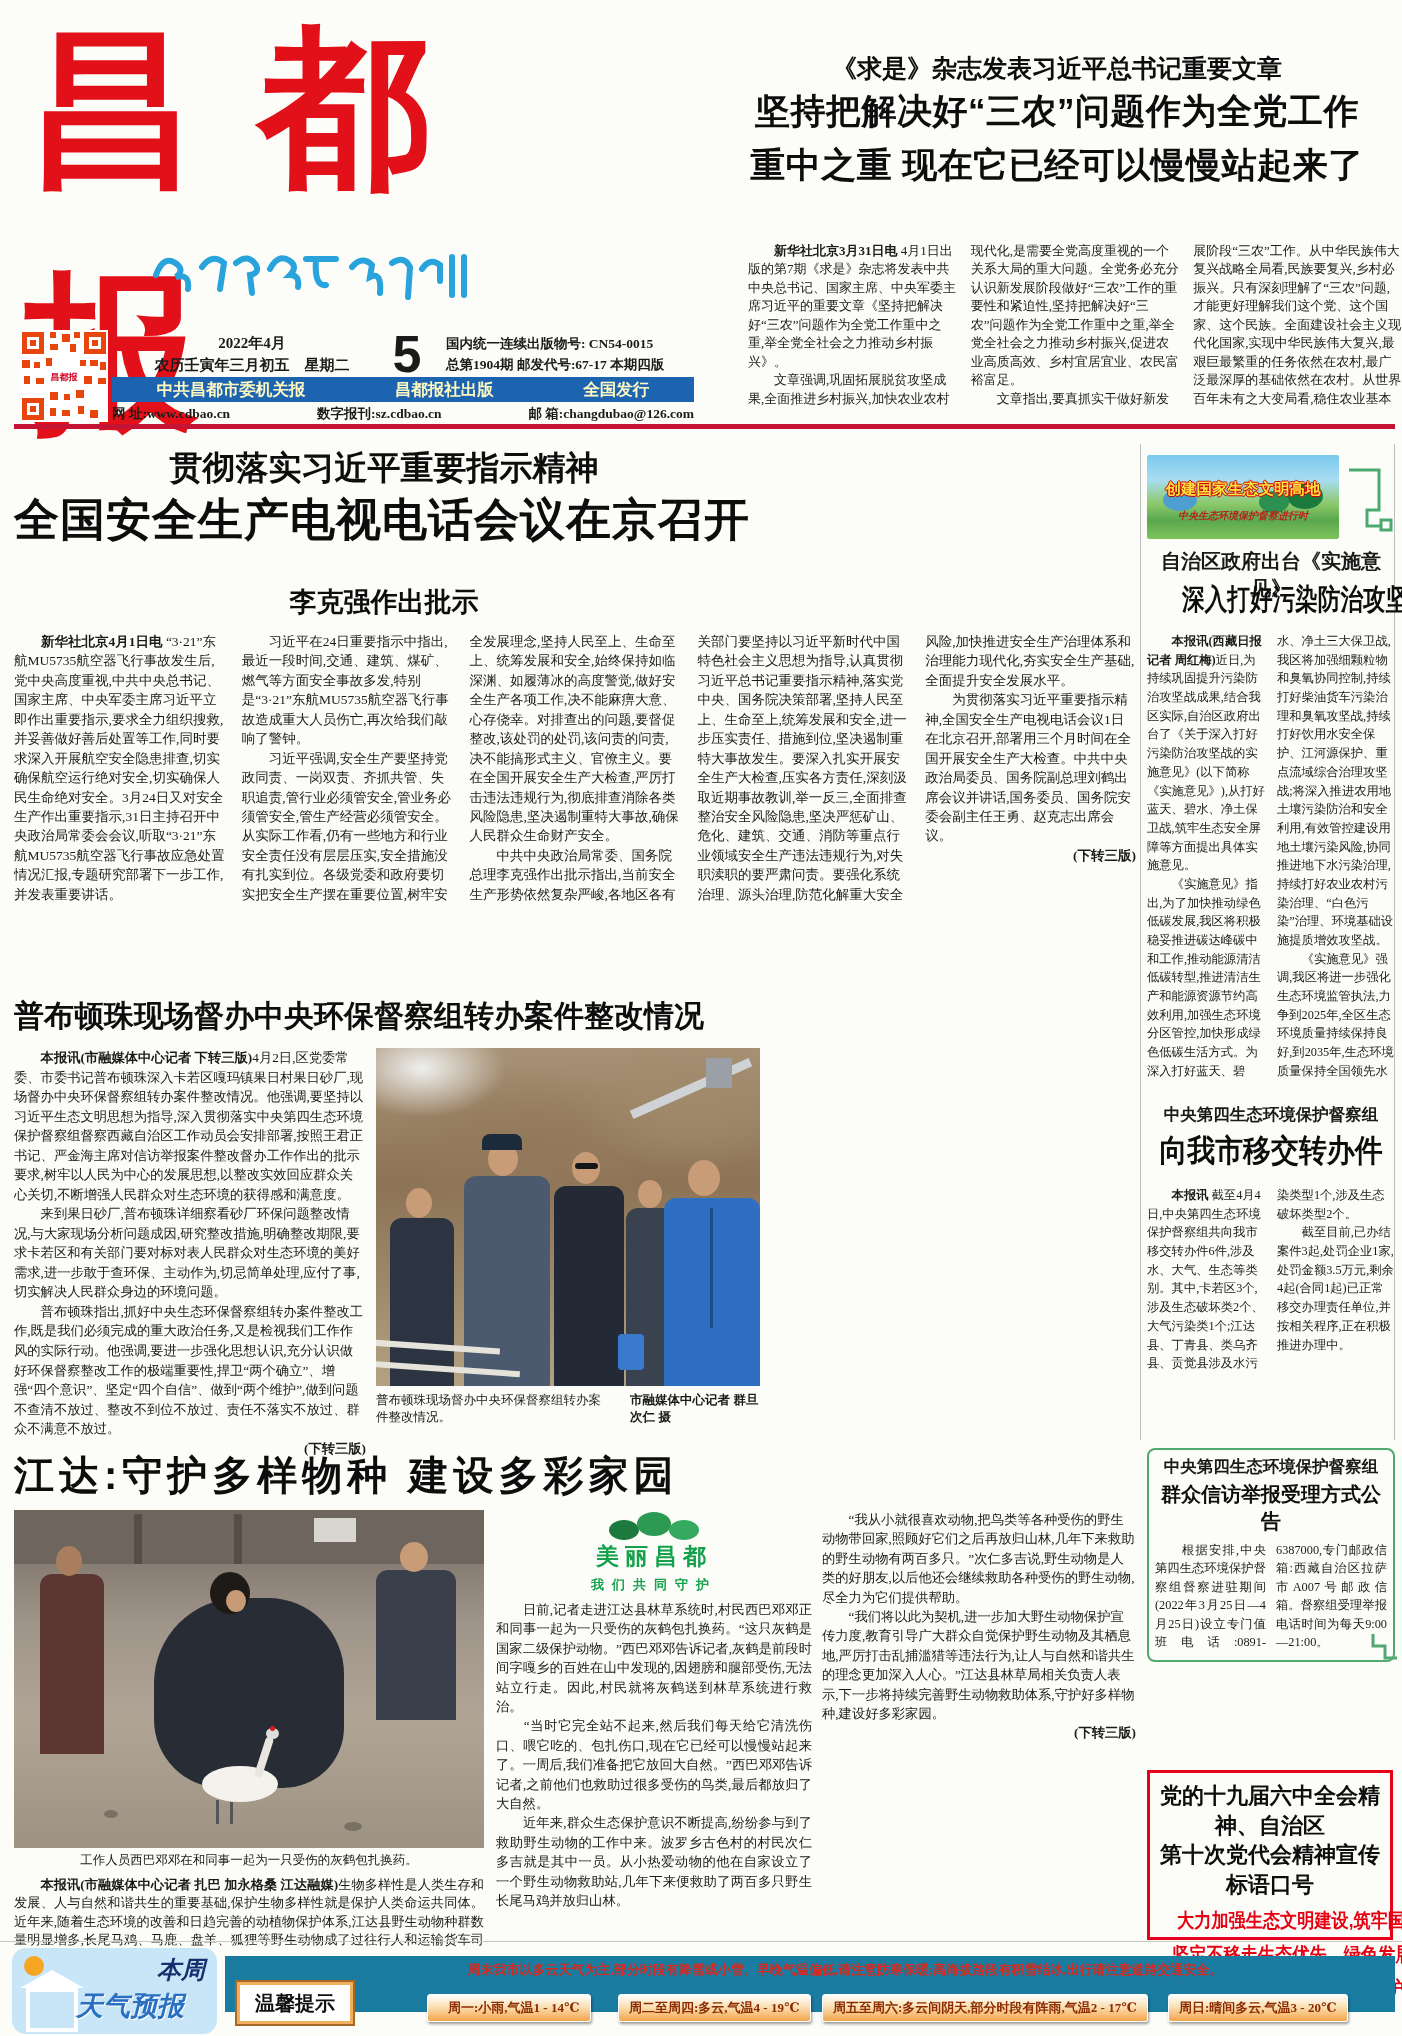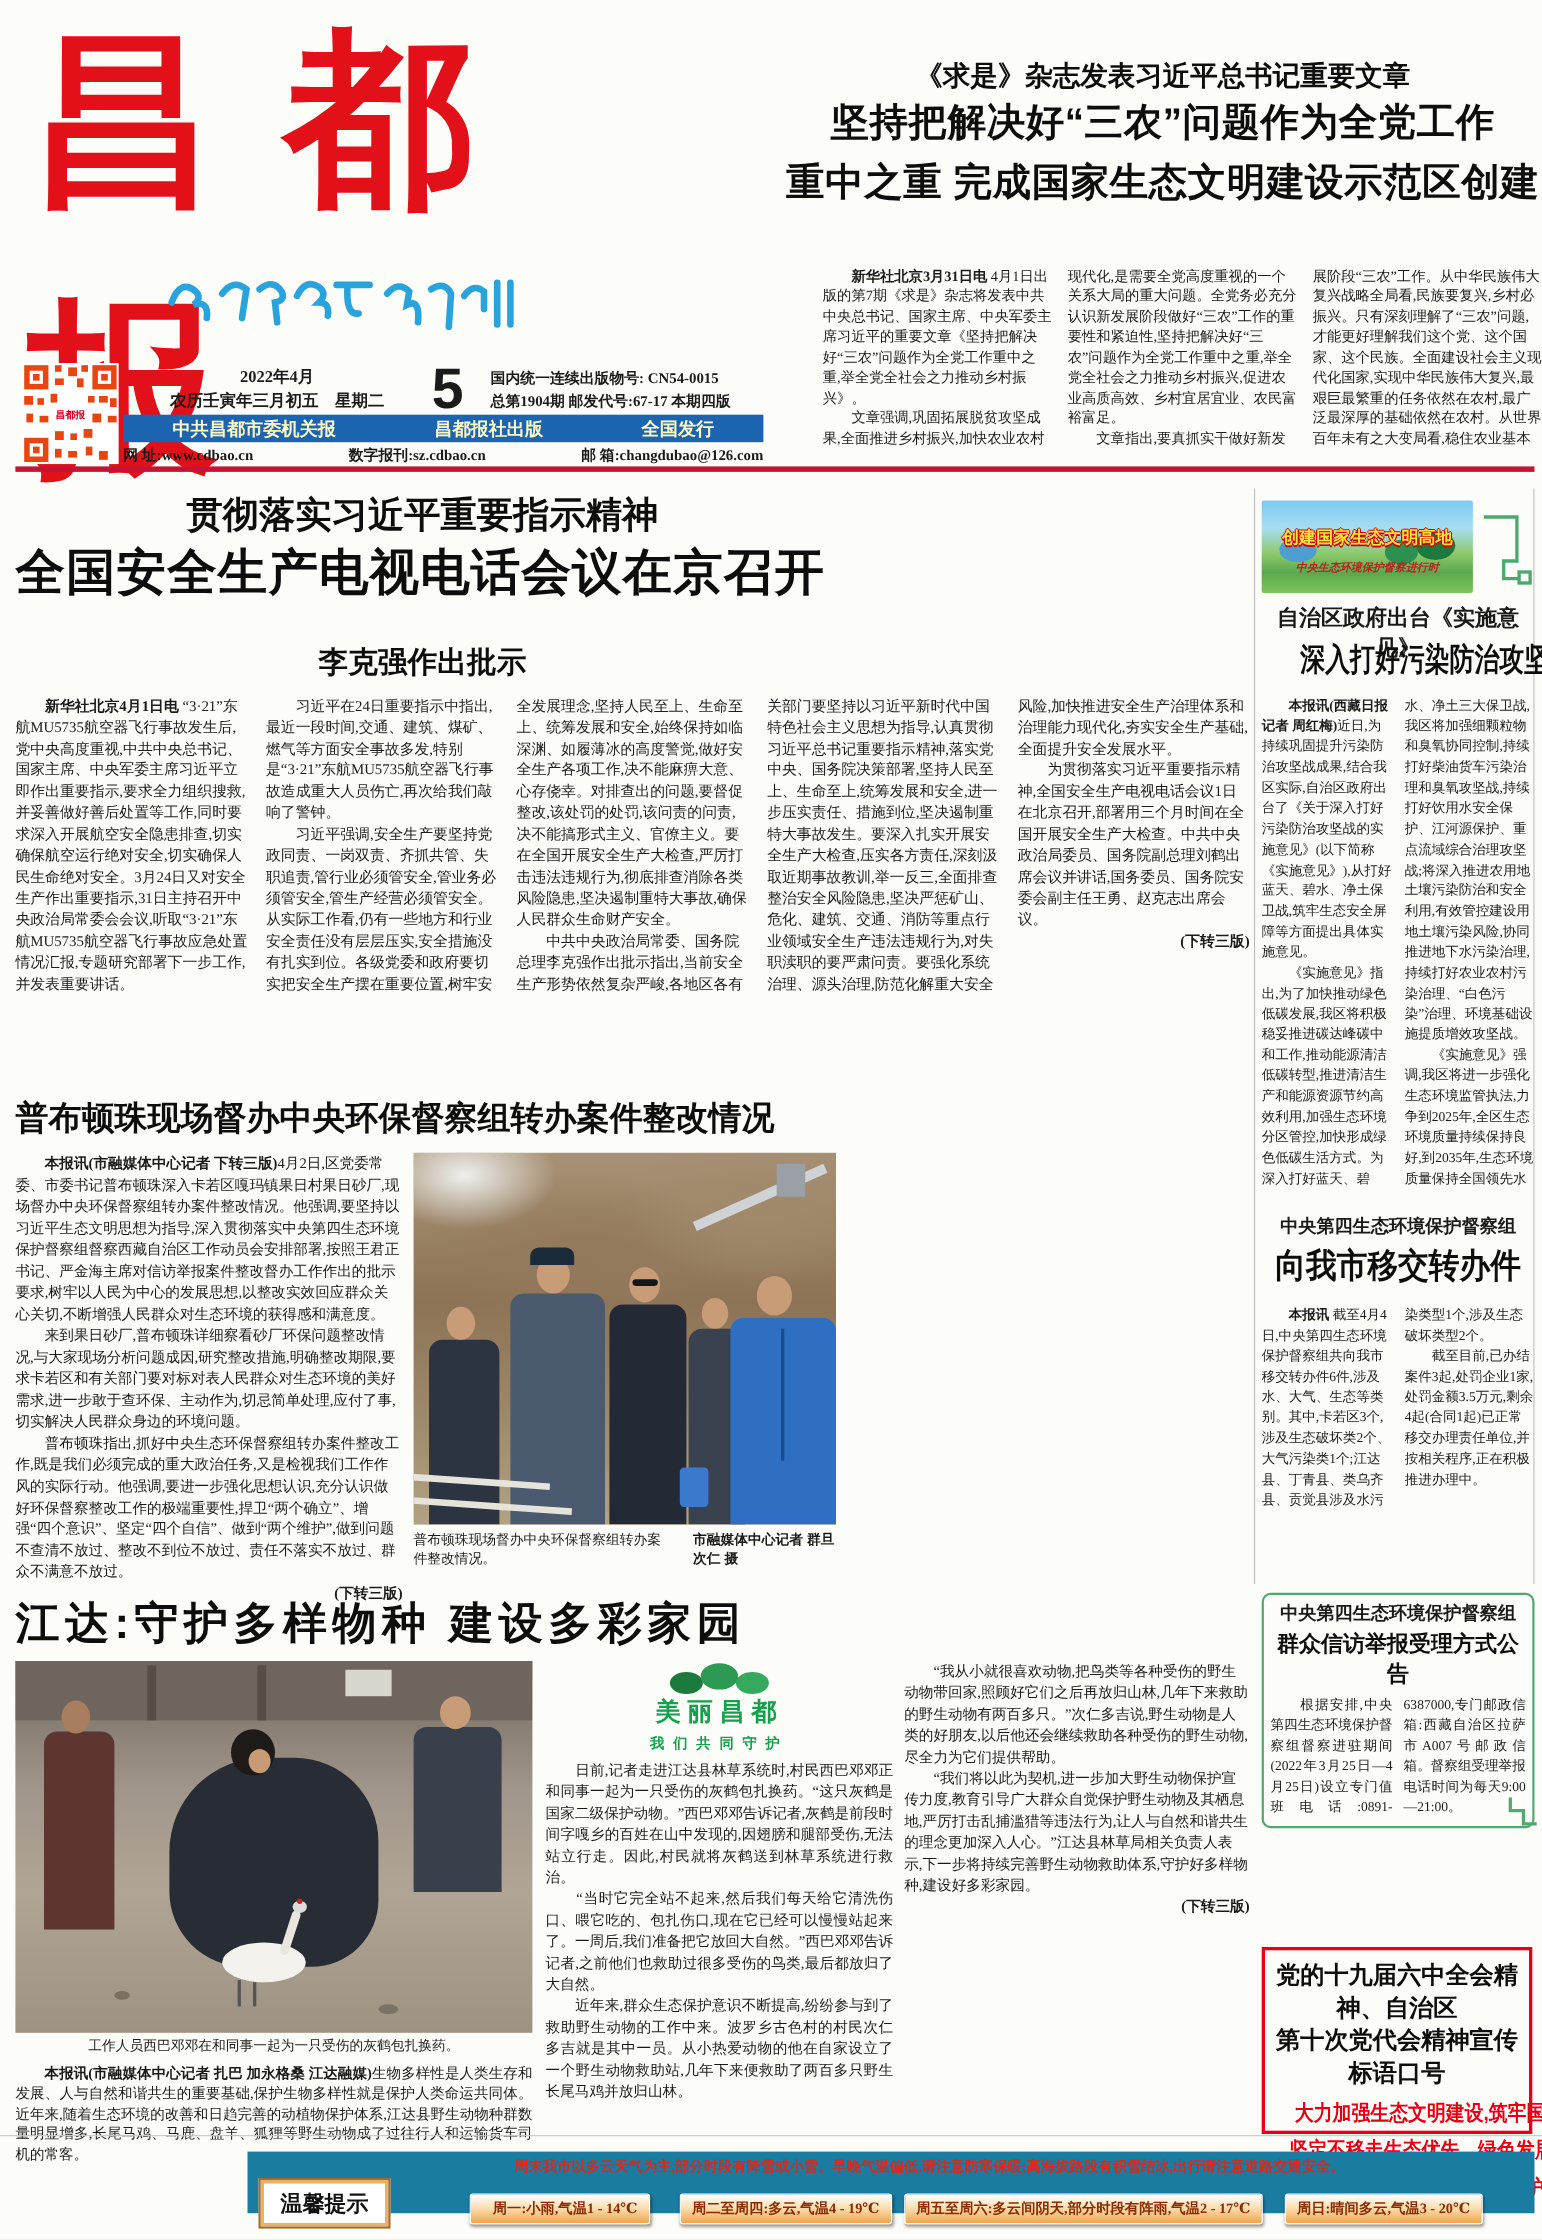--- a/index.html
+++ b/index.html
@@ -220,21 +220,21 @@
   </div>
   <div class="abs" id="contact-row">
     <span>网 址:www.cdbao.cn</span>
     <span>数字报刊:sz.cdbao.cn</span>
     <span>邮 箱:changdubao@126.com</span>
   </div>
 
   <div class="abs" id="top-art">
     <div class="abs center h900" id="top-kicker">《求是》杂志发表习近平总书记重要文章</div>
     <div class="abs center h900" id="top-h1">坚持把解决好“三农”问题作为全党工作</div>
-    <div class="abs center h900" id="top-h2">重中之重 完成国家生态文明建设示范区创建</div>
+    <div class="abs center h900" id="top-h2">重中之重 现在它已经可以慢慢站起来了</div>
     <div class="abs" id="top-body">
       <b>　　新华社北京3月31日电</b><span class="pre"> 4月1日出版的第7期《求是》杂志将发表中共中央总书记、国家主席、中央军委主席习近平的重要文章《坚持把解决好“三农”问题作为全党工作重中之重,举全党全社会之力推动乡村振兴》。
 　　文章强调,巩固拓展脱贫攻坚成果,全面推进乡村振兴,加快农业农村现代化,是需要全党高度重视的一个关系大局的重大问题。全党务必充分认识新发展阶段做好“三农”工作的重要性和紧迫性,坚持把解决好“三农”问题作为全党工作重中之重,举全党全社会之力推动乡村振兴,促进农业高质高效、乡村宜居宜业、农民富裕富足。
 　　文章指出,要真抓实干做好新发展阶段“三农”工作。从中华民族伟大复兴战略全局看,民族要复兴,乡村必振兴。只有深刻理解了“三农”问题,才能更好理解我们这个党、这个国家、这个民族。全面建设社会主义现代化国家,实现中华民族伟大复兴,最艰巨最繁重的任务依然在农村,最广泛最深厚的基础依然在农村。从世界百年未有之大变局看,稳住农业基本盘、守好“三农”基础是应变局、开新局的“压舱石”。“三农”向好,全局主动。</span>
       
     </div>
   </div>
 
   <div class="abs" id="red-line"></div>
 
@@ -376,20 +376,27 @@
     <div class="abs" id="slogan-box">
       <div class="sl-title h900">党的十九届六中全会精神、自治区</div>
       <div class="sl-title h900">第十次党代会精神宣传标语口号</div>
       <div class="sl-line"><span>大力加强生态文明建设,筑牢国家生态安全屏障!</span></div>
       <div class="sl-line"><span>坚定不移走生态优先、绿色发展之路!</span></div>
       <div class="sl-line"><span>树牢总体国家安全观,坚决维护社会大局稳定!</span></div>
     </div>
   </div>
 
   <div class="abs" id="foot-rule"></div>
+  <div class="abs" id="wx-logo">
+    <div id="wx-sun"></div>
+    <div id="wx-roof"></div>
+    <div id="wx-house"></div>
+    <div id="wx-benzhou">本周</div>
+    <div id="wx-name">天气预报</div>
+  </div>
   <div class="abs" id="wx-bar">
     <div id="wx-notice">周末我市以多云天气为主,部分时段有降雪或小雪。早晚气温偏低,请注意防寒保暖;高海拔路段有积雪结冰,出行请注意道路交通安全。</div>
     <div id="tip-box">温馨提示</div>
     <div class="chip" id="chip1">周一:小雨,气温1 - 14℃</div>
     <div class="chip" id="chip2">周二至周四:多云,气温4 - 19℃</div>
     <div class="chip" id="chip3">周五至周六:多云间阴天,部分时段有阵雨,气温2 - 17℃</div>
     <div class="chip" id="chip4">周日:晴间多云,气温3 - 20℃</div>
   </div>
 
 </div>

